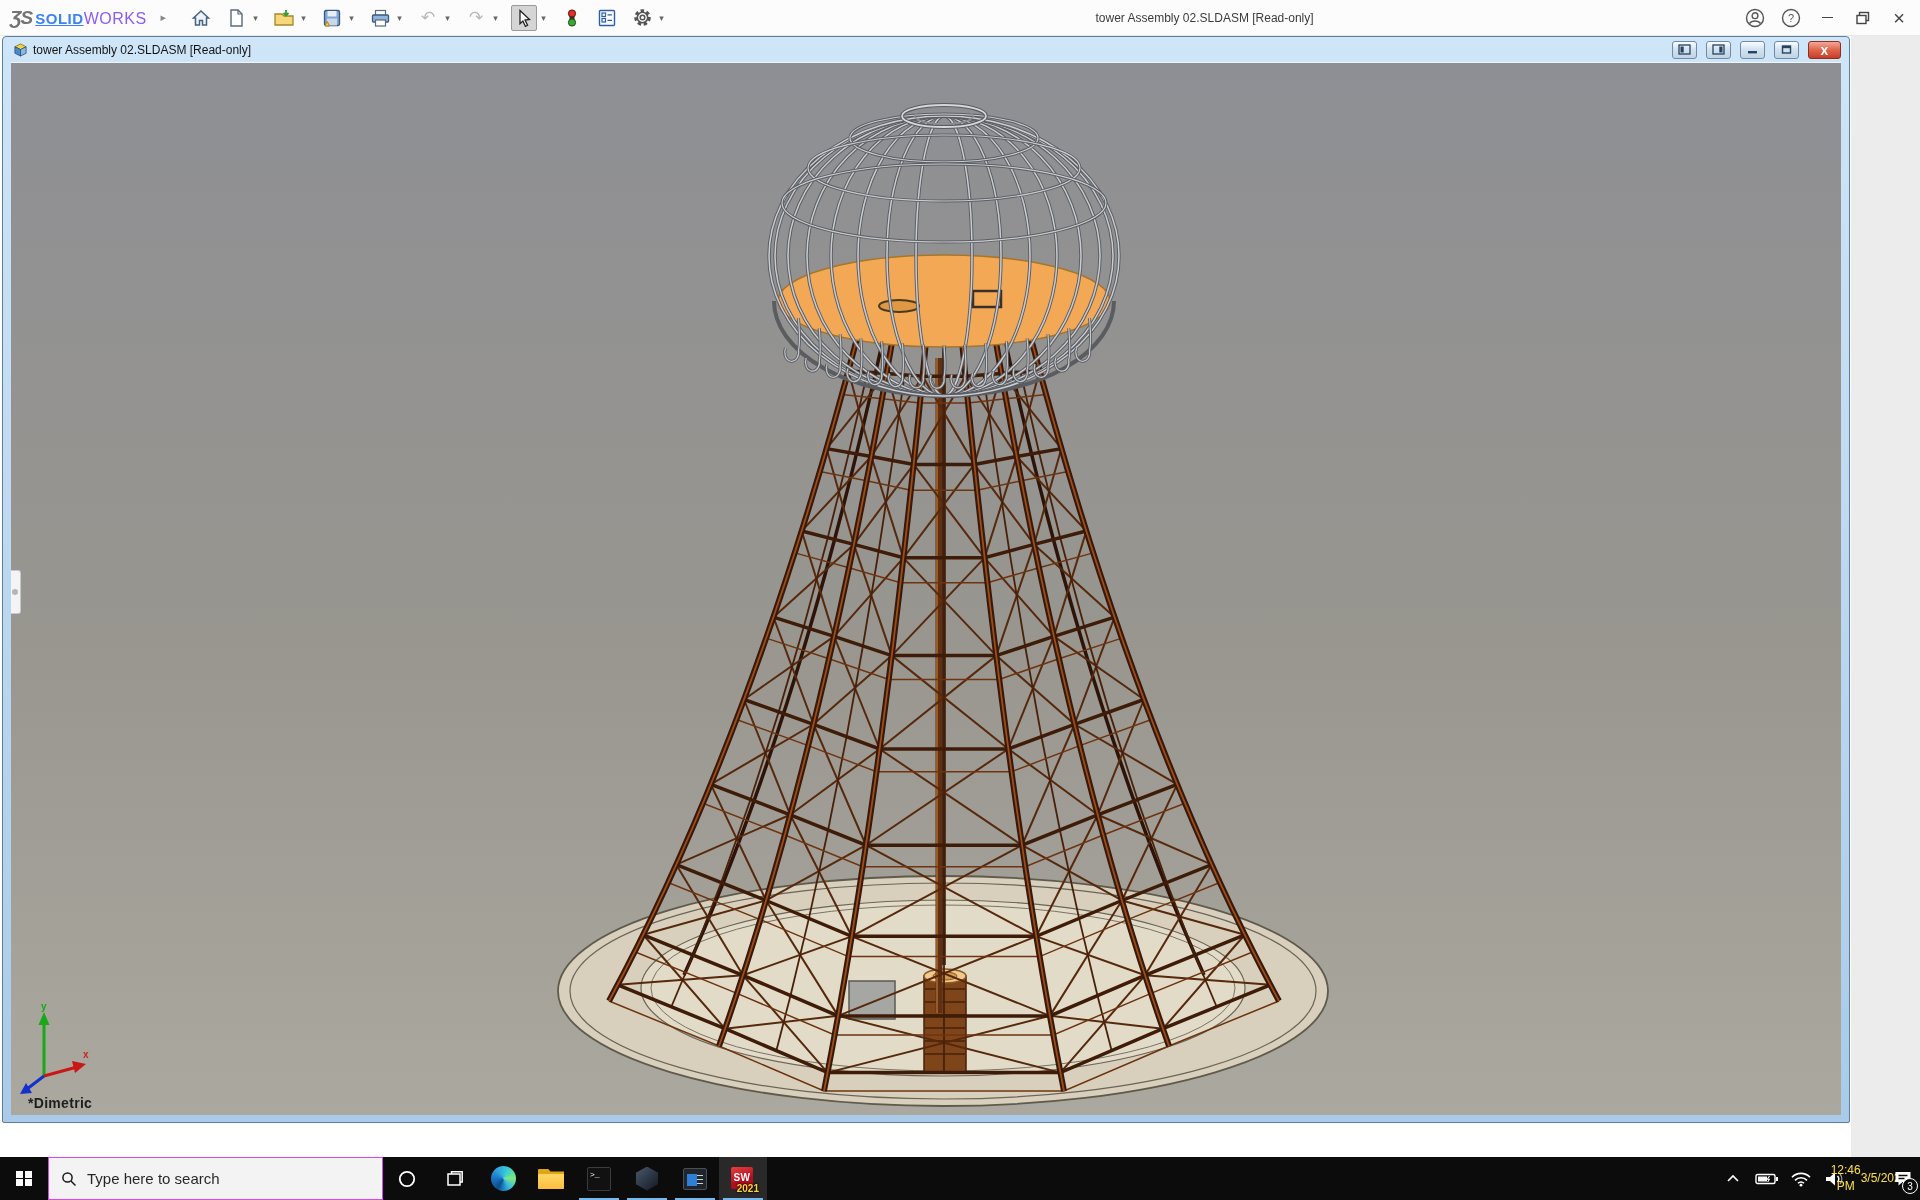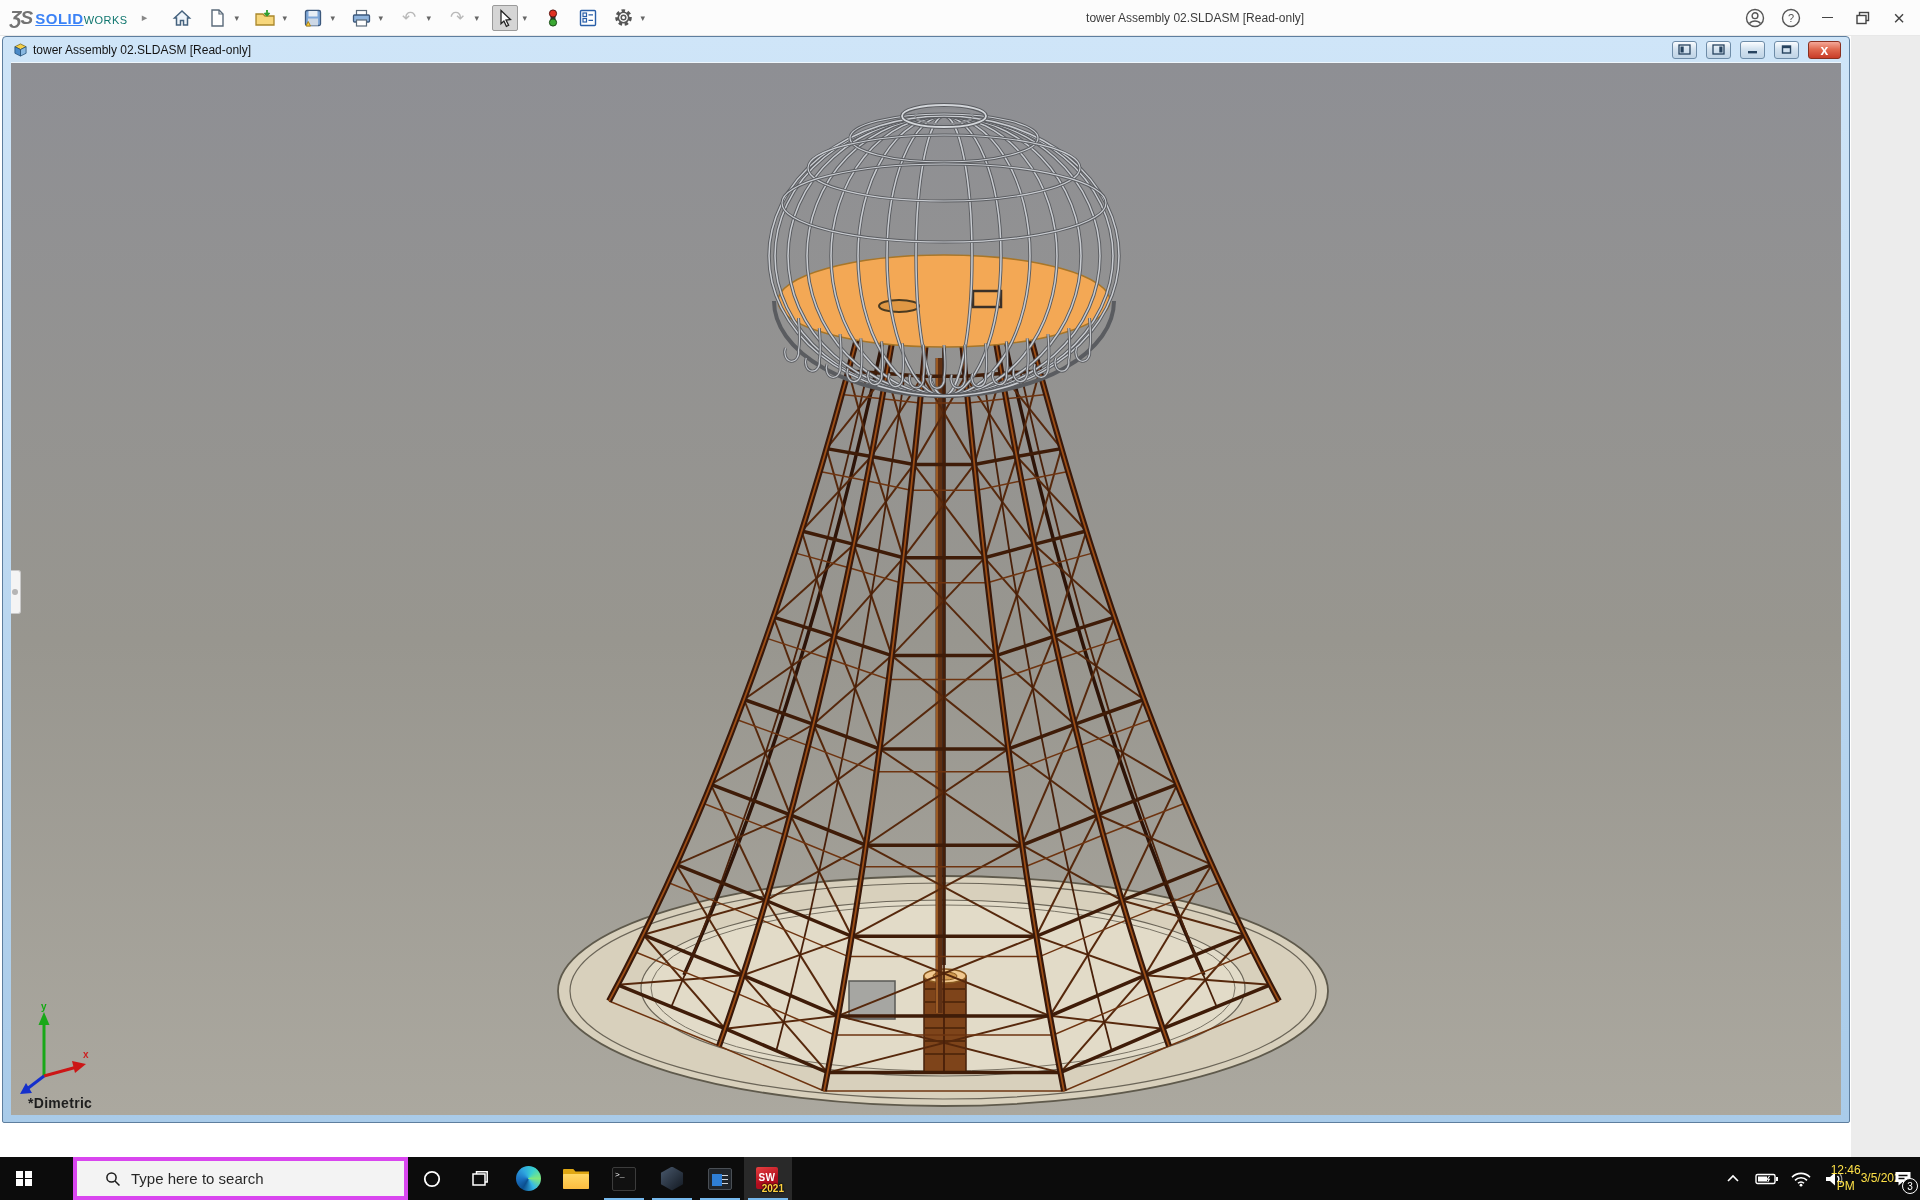--- a/index.html
+++ b/index.html
@@ -3,21 +3,21 @@
 <meta charset="utf-8">
 <style>
   * { margin:0; padding:0; box-sizing:border-box; }
   html,body { width:1920px; height:1200px; overflow:hidden; font-family:"Liberation Sans", sans-serif; background:#fff; }
 
   
   .titlebar { position:absolute; left:0; top:0; width:1920px; height:36px; background:#fcfcfc; display:flex; align-items:center; border-bottom:1px solid #e8e8e8; }
   .brand { display:flex; align-items:baseline; margin-left:10px; white-space:nowrap; }
   .brand .mark { font-style:italic; font-weight:bold; font-size:19px; color:#737373; letter-spacing:-1px; margin-right:3px; }
   .brand .bold { font-weight:bold; font-size:15px; color:#3b82f6; letter-spacing:.5px;text-decoration:underline; }
-  .brand .light { font-weight:normal; font-size:11px; color:#0f766e; letter-spacing:.5px; }
+  .brand .light { font-weight:normal; font-size:16px; color:#8b5cf6; letter-spacing:.5px; }
   .crumb { color:#888; font-size:11px; margin:0 0 0 14px; }
   .qat { display:flex; align-items:center; margin-left:22px; }
   .tbtn { height:26px; min-width:26px; display:flex; align-items:center; justify-content:center; border:1px solid transparent; border-radius:2px; }
   .tbtn.pressed { background:#d5d5d5; border:1px solid #9a9a9a; }
   .dd { width:13px; font-size:9px; color:#666; text-align:center; }
   .group { display:flex; align-items:center; margin-right:9px; }
   .uglyph { font-size:17px; color:#b9b9b9; }
   .title-center { flex:1; text-align:center; font-size:12px; color:#3c3c3c; white-space:nowrap; overflow:hidden; }
   .tb-right { display:flex; align-items:center; margin-right:8px; }
   .tb-right .tbtn { margin-left:10px; }
@@ -46,21 +46,21 @@
 
   .right-fill { position:absolute; left:1851px; top:36px; width:69px; height:1121px; background:#ececec; }
   .bottom-fill { position:absolute; left:0; top:1123px; width:1851px; height:34px; background:#ffffff; }
 
   
   .taskbar { position:absolute; left:0; top:1157px; width:1920px; height:43px; background:#0c0c0c; display:flex; align-items:stretch; }
   .tk { display:flex; align-items:center; justify-content:center; }
   .start { width:48px; }
   .winlogo { display:grid; grid-template-columns:7px 7px; grid-template-rows:7px 7px; gap:1.5px; }
   .winlogo b { background:#fff; }
-  .searchbox { width:335px; background:#f3f3f3; border:4px solid #d946ef; display:flex; align-items:center; padding-left:28px;margin-left:25px; }
+  .searchbox { width:335px; background:#f3f3f3; border:1px solid #d946ef; display:flex; align-items:center; padding-left:12px; }
   .searchbox input { border:none; outline:none; background:transparent; font-size:15px; color:#1b1b1b; width:270px; font-family:"Liberation Sans",sans-serif; margin-left:10px; }
   .searchbox input::placeholder { color:#1b1b1b; opacity:.95; }
   .tkbtn { width:48px; position:relative; }
   .tkbtn .ul { position:absolute; left:4px; bottom:0; width:40px; height:2.5px; background:#76b9ed; }
   .tkbtn.active { background:rgba(255,255,255,.12); }
   .edge-ico { width:25px; height:25px; border-radius:50%; background:conic-gradient(from 210deg,#0b4f8f,#1b73c4,#2fa7e0,#39d1cf,#7ee87f,#35b7e8,#0b4f8f); }
   .folder-ico { position:relative; width:26px; height:20px; }
   .folder-ico .back { position:absolute; left:0; top:0; width:26px; height:20px; background:#dfa713; border-radius:1px; clip-path:polygon(0 0,38% 0,48% 15%,100% 15%,100% 100%,0 100%); }
   .folder-ico .front { position:absolute; left:0; top:5px; width:26px; height:15px; background:linear-gradient(#ffd865,#fcbc3f); border-radius:1px; }
   .cmd-ico { width:24px; height:24px; background:#111; border:1px solid #3c3c3c; border-radius:2px; color:#fff; font-family:"Liberation Mono",monospace; font-size:8px; padding:2px 0 0 2px; }

